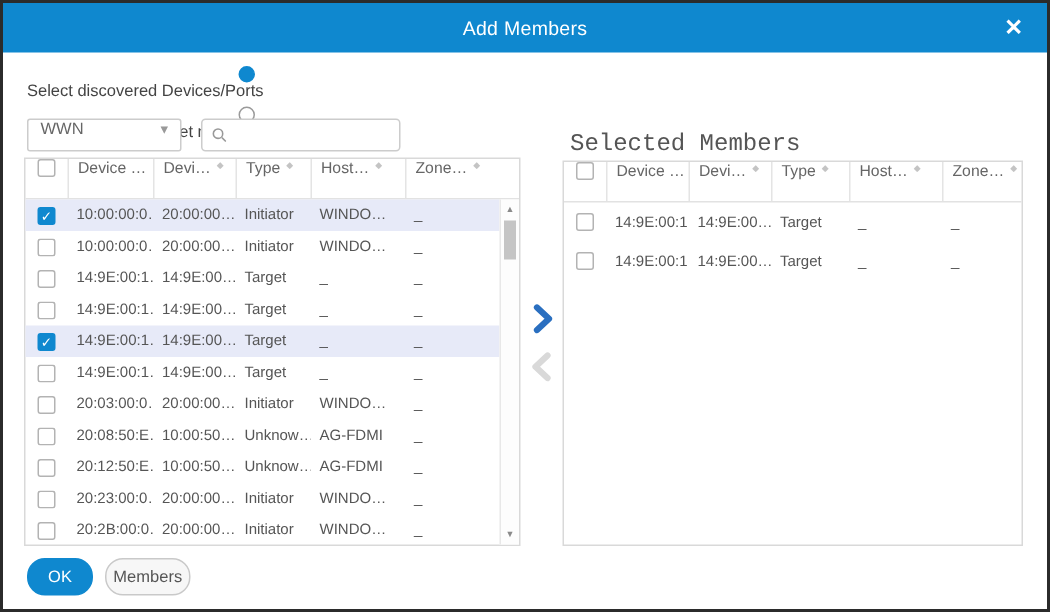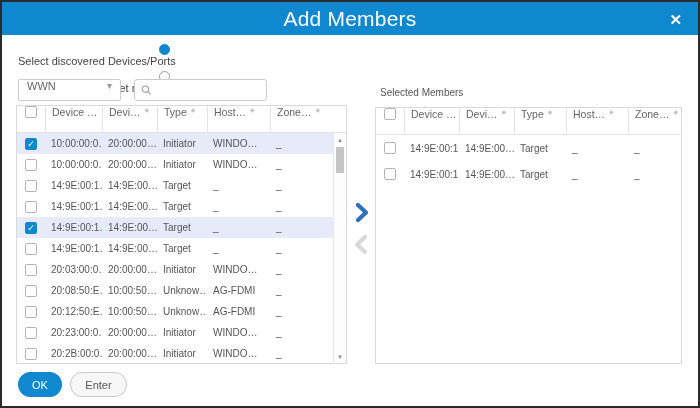--- a/index.html
+++ b/index.html
@@ -5,21 +5,21 @@
   * { margin:0; padding:0; box-sizing:border-box; }
   html,body { background:#888; }
   body { font-family:"Liberation Sans", sans-serif; }
 
   .dialog{ position:relative; width:700px; height:408px; background:#fff;
     border:2px solid #2b2b2b; overflow:hidden; }
 
   
   .titlebar{ position:absolute; top:0; left:0; right:0; height:33px;
     background:var(--accent,#0f88cf); display:flex; align-items:center; justify-content:center; }
-  .title{ color:#fff; font-size:21px; letter-spacing:.2px; }
+  .title{ color:#fff; font-size:13px; letter-spacing:.2px; }
   .close{ position:absolute; right:16px; top:50%; transform:translateY(-50%);
     color:#fff; font-size:15px; font-weight:bold; cursor:pointer; line-height:1; }
 
   
   .radios{ position:absolute; top:42px; left:16px; }
   .radio-row{ display:flex; align-items:flex-end; margin-bottom:4px; cursor:pointer;flex-direction:column; }
   .radio{ width:11px; height:11px; border-radius:50%; margin-right:6px; flex:0 0 auto; }
   .radio.sel{ background:var(--accent,#0f88cf); border:1px solid var(--accent,#0f88cf); }
   .radio.unsel{ background:#fff; border:1px solid #9a9a9a; }
   .radio-label{ font-size:11px; color:#444; }
@@ -76,21 +76,21 @@
   .sc-thumb{ position:absolute; left:2px; right:2px; top:14px; height:26px; background:#c5c5c5; cursor:pointer; }
 
   
   .transfer{ position:absolute; left:344px; top:200px; width:30px; display:flex;
     flex-direction:column; align-items:center; gap:11px; }
   .tr-btn{ cursor:pointer; line-height:0; }
   .arrow-add path{ stroke:var(--arrow-active,#2a6fc0); }
   .arrow-remove path{ stroke:var(--arrow-inactive,#d9d9d9); }
 
   
-  .sel-title{ position:absolute; top:85px; left:378px; font-size:10px; color:#555; }
+  .sel-title{ position:absolute; top:85px; left:378px; font-size:16px; color:#555;font-family:Liberation Mono, monospace; }
 
   
   .footer{ position:absolute; left:16px; bottom:9px; display:flex; gap:8px; align-items:center; }
   .btn{ height:25px; border-radius:12px; font-size:11px; display:flex; align-items:center;
     justify-content:center; cursor:pointer; }
   .btn-ok{ width:44px; background:var(--accent,#0f88cf); color:#fff; border:1px solid var(--accent,#0f88cf); }
   .btn-cancel{ width:57px; background:#f7f7f7; color:#555; border:1px solid #c9c9c9; }
 </style>
 </head>
 <body>
@@ -330,16 +330,16 @@
           <div class="cell c2">14:9E:00…</div>
           <div class="cell c3">Target</div>
           <div class="cell c4">_</div>
           <div class="cell c5">_</div>
         </div>
       </div>
   </div>
 
   <div class="footer">
     <div class="btn btn-ok">OK</div>
-    <div class="btn btn-cancel">Enter</div>
+    <div class="btn btn-cancel">Members</div>
   </div>
 
 </div>
 
 </body></html>

